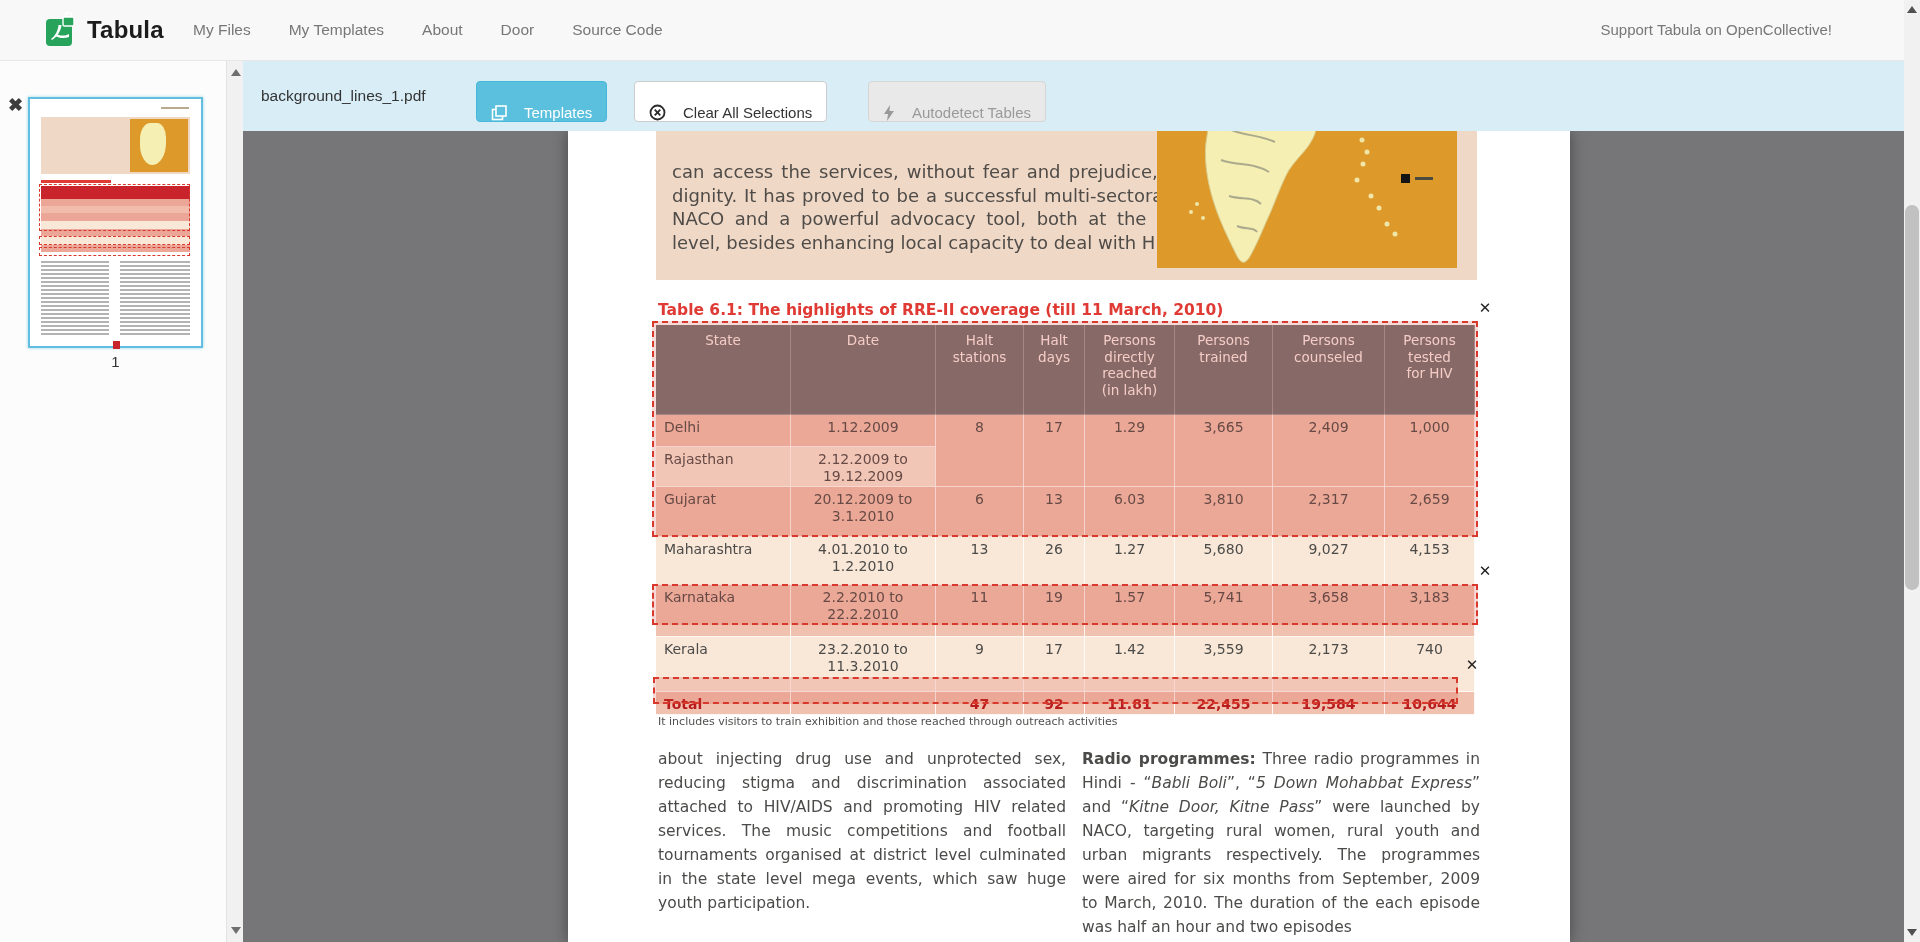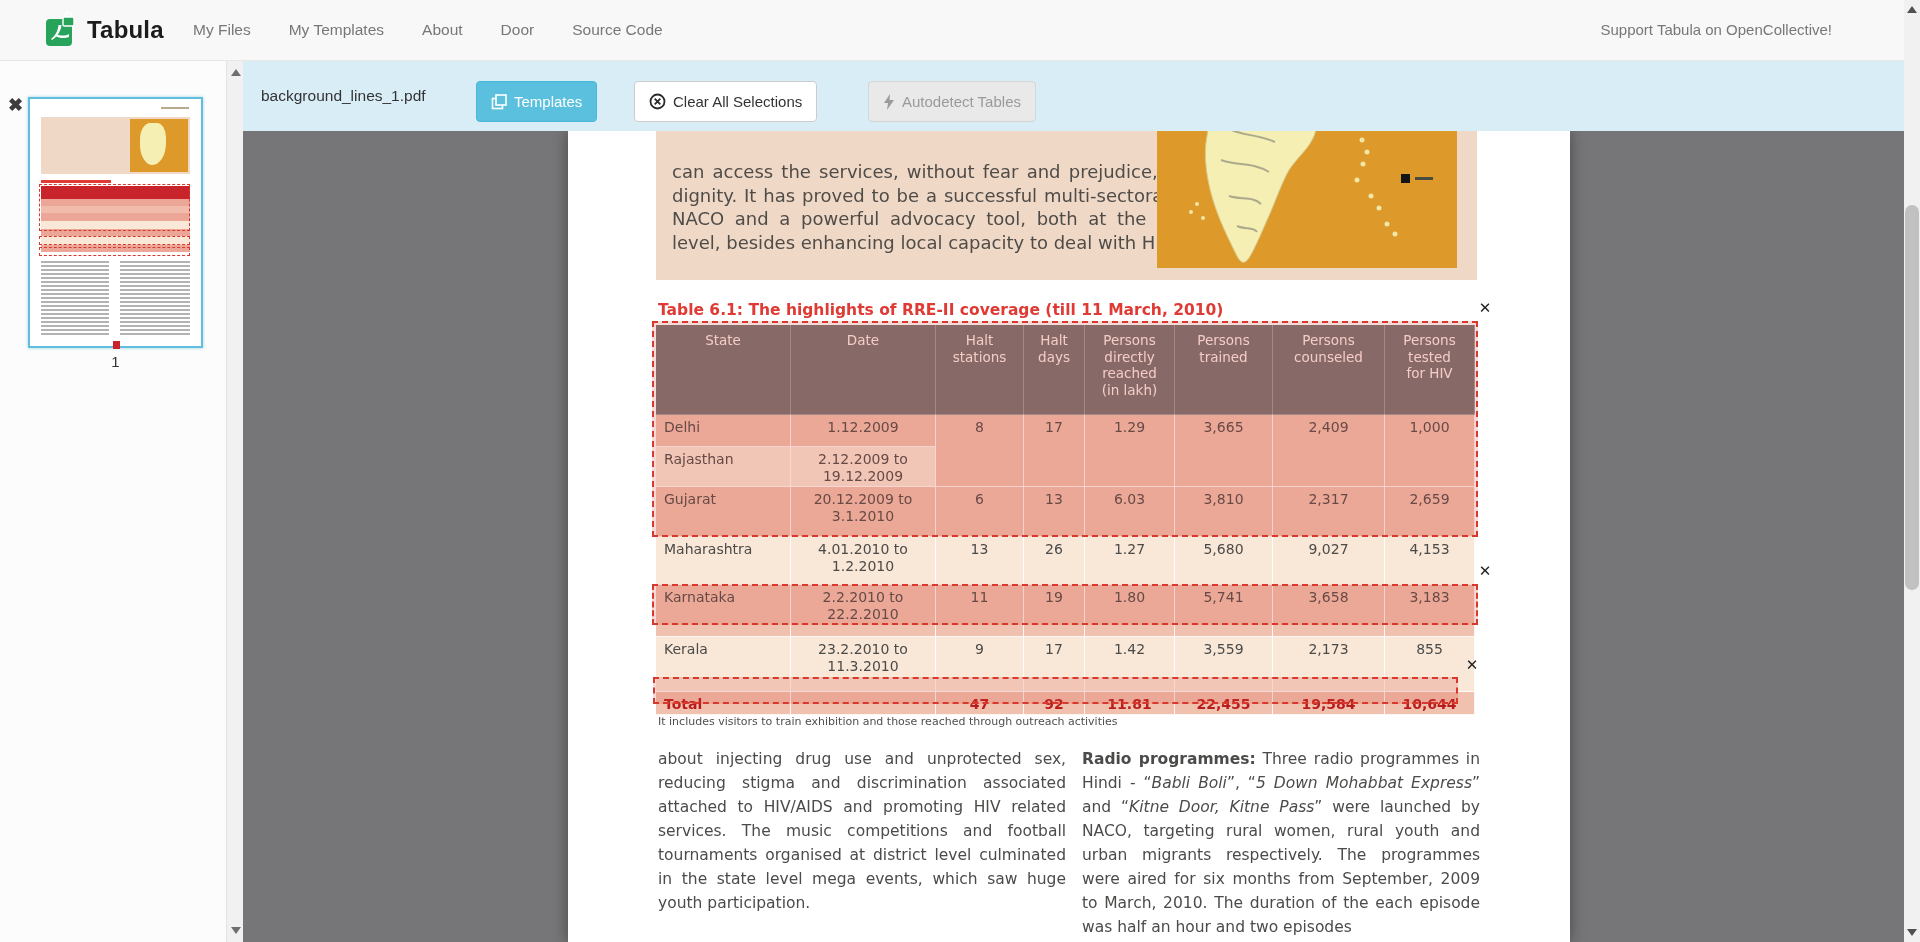--- a/index.html
+++ b/index.html
@@ -48,21 +48,21 @@
   
   .side-scroll { position:absolute; left:226px; top:0; width:17px; height:881px; background:#f1f1f1; border-left:1px solid #e3e3e3; }
   .arr { width:0; height:0; position:absolute; left:4px; cursor:pointer; }
   .arr-up { border-left:5px solid transparent; border-right:5px solid transparent; border-bottom:7px solid #6e6e6e; top:8px; }
   .arr-dn { border-left:5px solid transparent; border-right:5px solid transparent; border-top:7px solid #6e6e6e; bottom:8px; }
 
   
   .main { position:absolute; left:243px; top:0; width:1661px; height:881px; }
   .toolbar { position:absolute; left:0; top:0; width:1661px; height:70px; background:#d9edf7; }
   .filename { position:absolute; left:18px; top:15px; height:40px; line-height:40px; font-size:15.5px; color:#333; }
-  .btn { position:absolute; top:20px; height:41px; border-radius:4px; font-size:15px; display:flex; align-items:center; gap:7px; padding:0 14px; cursor:pointer; border:1px solid transparent; }
+  .btn { position:absolute; top:20px; height:41px; border-radius:4px; font-size:15px; display:flex; align-items:flex-end; gap:17px; padding:0 14px; cursor:pointer; border:1px solid transparent; }
   .btn-templates { left:233px; background:#5bc0de; border-color:#46b8da; color:#fff; }
   .btn-clear { left:391px; background:#fff; border-color:#ccc; color:#333; }
   .btn-autodetect { left:625px; background:#e9e9e9; border-color:#d5d5d5; color:#9a9a9a; cursor:default; }
   .btn-export { right:50px; background:#5cb85c; border-color:#4cae4c; color:#fff; }
 
   
   .workspace { position:absolute; left:0; top:70px; width:1661px; height:811px; background:#767678; overflow:hidden; }
   .pdf-page { position:absolute; left:325px; top:0; width:1002px; height:811px; background:#fff; overflow:hidden; box-shadow:0 0 14px rgba(0,0,0,.4); }
   .pdf-page, .pdf-page * { font-family:"DejaVu Sans",sans-serif; color:#4b4b49; }
 
@@ -289,34 +289,34 @@
                 <td class="cc">1.27</td>
                 <td class="cc">5,680</td>
                 <td class="cc">9,027</td>
                 <td class="cc">4,153</td>
               </tr>
               <tr class="dark" style="height:52px">
                 <td class="cs">Karnataka</td>
                 <td class="cc">2.2.2010 to<br>22.2.2010</td>
                 <td class="cc">11</td>
                 <td class="cc">19</td>
-                <td class="cc">1.80</td>
+                <td class="cc">1.57</td>
                 <td class="cc">5,741</td>
                 <td class="cc">3,658</td>
                 <td class="cc">3,183</td>
               </tr>
               <tr class="light" style="height:55px">
                 <td class="cs">Kerala</td>
                 <td class="cc">23.2.2010 to<br>11.3.2010</td>
                 <td class="cc">9</td>
                 <td class="cc">17</td>
                 <td class="cc">1.42</td>
                 <td class="cc">3,559</td>
                 <td class="cc">2,173</td>
-                <td class="cc">855</td>
+                <td class="cc">740</td>
               </tr>
               <tr class="dark bold" style="height:23px">
                 <td class="cs">Total</td>
                 <td class="cc"></td>
                 <td class="cc">47</td>
                 <td class="cc">92</td>
                 <td class="cc">11.81</td>
                 <td class="cc">22,455</td>
                 <td class="cc">19,584</td>
                 <td class="cc">10,644</td>

